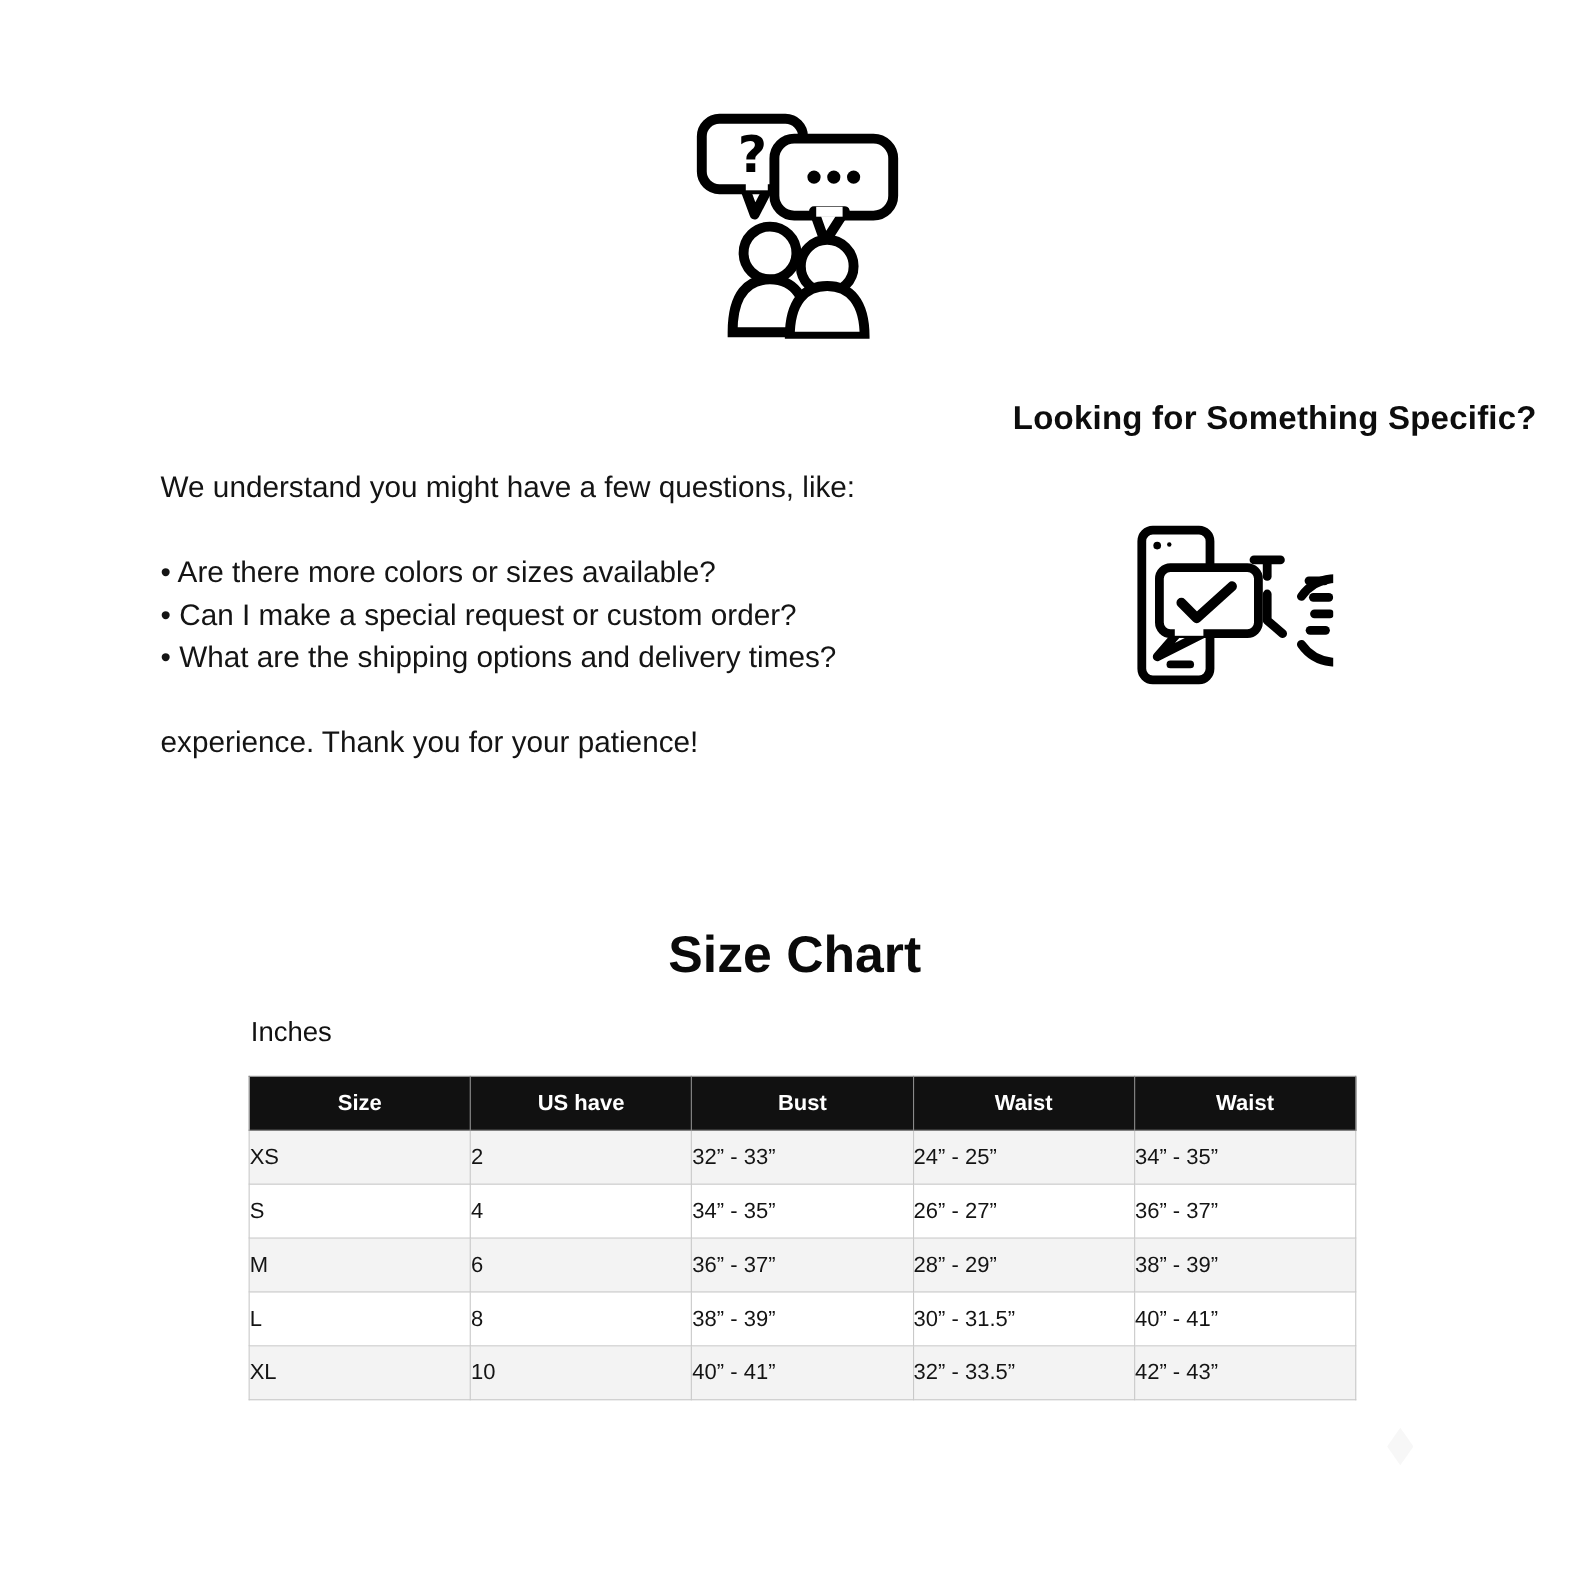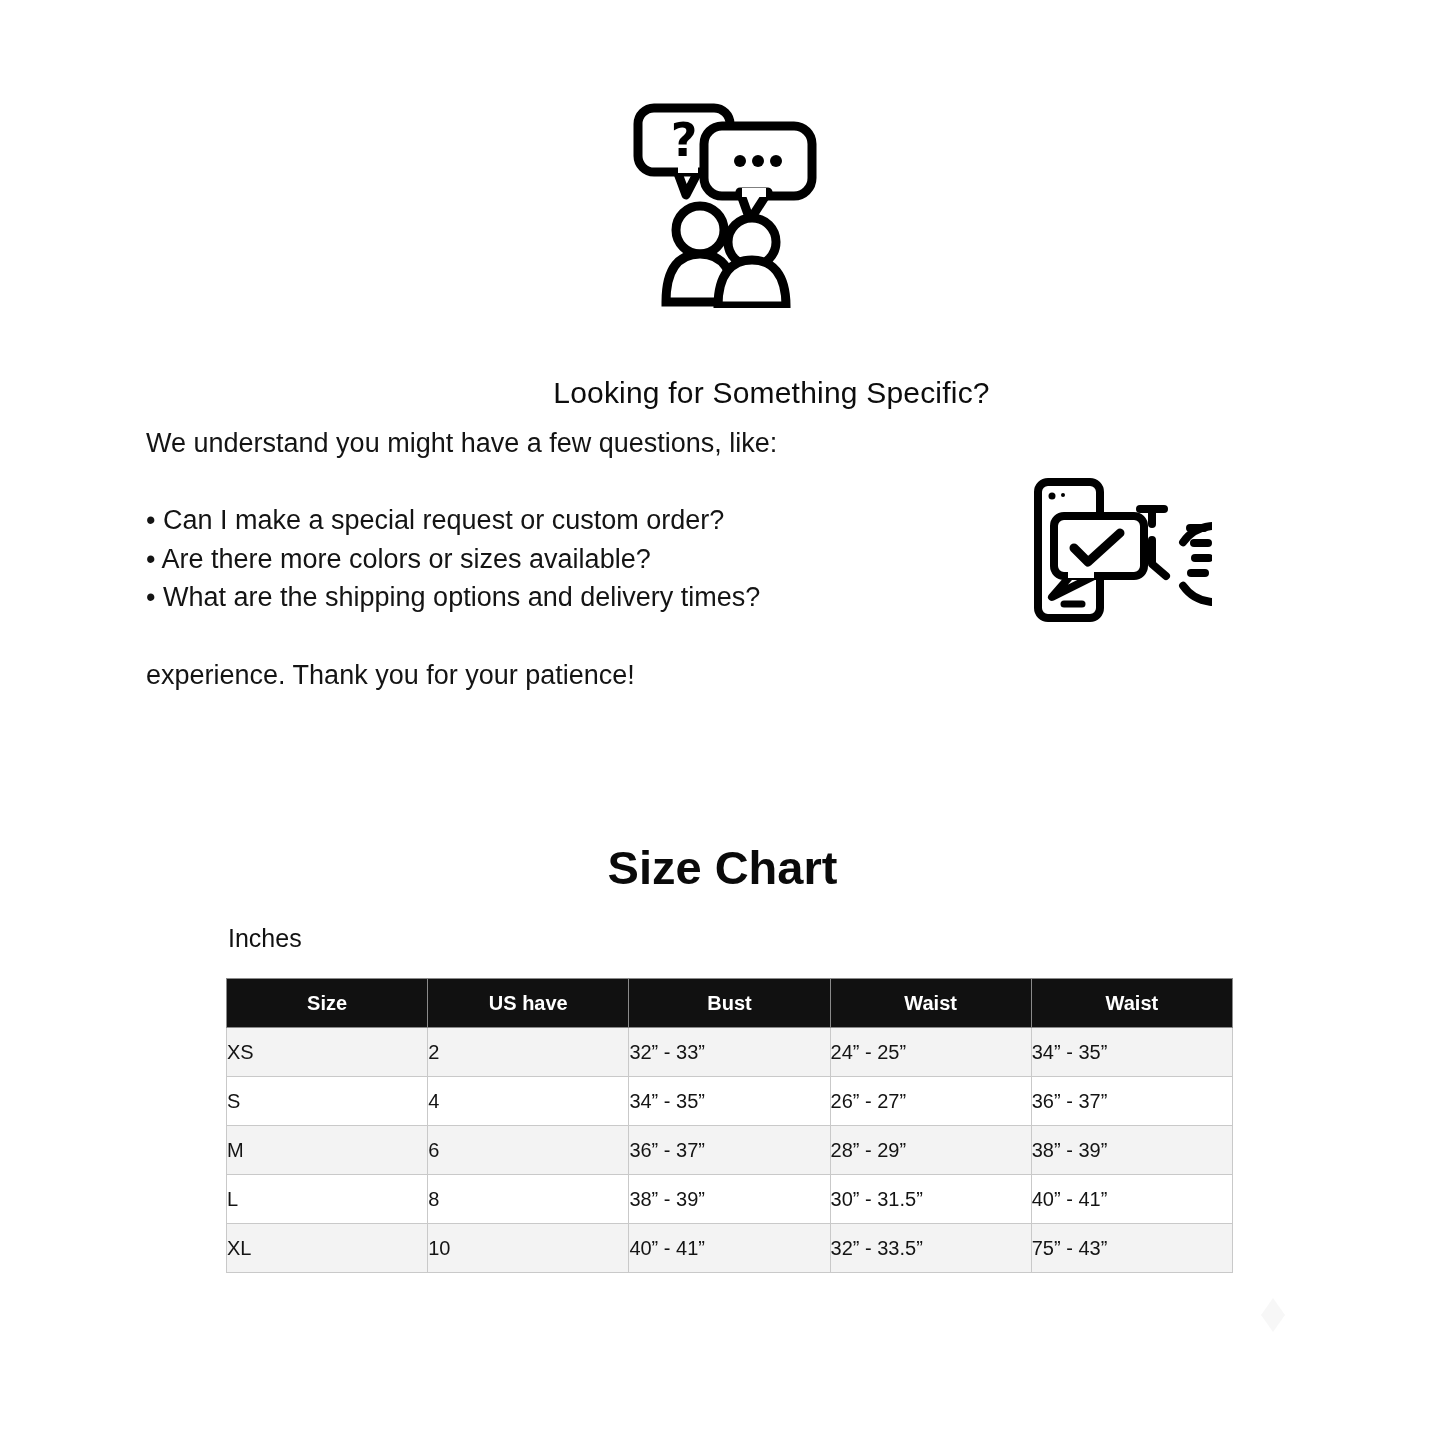--- a/index.html
+++ b/index.html
@@ -11,23 +11,23 @@
     color: #141414;
     overflow: hidden;
   }
   .abs { position: absolute; }
 
   
   .chat-icon { left: 628px; top: 100px; width: 196px; height: 208px; }
 
   
   .heading {
-    left: 146px; top: 376px; width: 1251px;
-    text-align: center;
-    font-size: 30px; font-weight: normal;
+    left: 146px; top: 364px; width: 1251px;
+    text-align: right;
+    font-size: 30px; font-weight: bold;
     letter-spacing: 0.2px;
     color: #0d0d0d;
   }
   .intro { left: 146px; top: 424px; font-size: 27px; line-height: 38px; }
   .bullets { left: 146px; top: 501px; font-size: 27px; line-height: 38.5px; }
   .bullets div { white-space: nowrap; }
   .outro { left: 146px; top: 656px; font-size: 27px; line-height: 38.5px; }
   .outro span { display: block; }
 
   
@@ -103,22 +103,22 @@
     <circle cx="124" cy="142" r="24"></circle>
     <path d="M90 206 C90 174 104 160 124 160 C144 160 158 174 158 206 Z"></path>
   </g>
 </svg>
 
 <div class="abs heading">Looking for Something Specific?</div>
 
 <div class="abs intro">We understand you might have a few questions, like:</div>
 
 <div class="abs bullets">
+  <div>• Are there more colors or sizes available?</div>
   <div>• Can I make a special request or custom order?</div>
-  <div>• Are there more colors or sizes available?</div>
   <div>• What are the shipping options and delivery times?</div>
 </div>
 
 <svg class="abs phone-icon" viewBox="0 0 202 150" aria-hidden="true">
   <g stroke="#000" fill="none" stroke-linecap="round">
 
     <rect x="28" y="6" width="62" height="136" rx="10" stroke-width="8" fill="#fff"></rect>
     <circle cx="42" cy="20" r="3.5" fill="#000" stroke="none"></circle>
     <circle cx="53" cy="19" r="2" fill="#000" stroke="none"></circle>
     <line x1="54" y1="128" x2="72" y2="128" stroke-width="7"></line>
@@ -187,18 +187,18 @@
       <td>8</td>
       <td>38” - 39”</td>
       <td>30” - 31.5”</td>
       <td>40” - 41”</td>
     </tr>
     <tr class="alt">
       <td>XL</td>
       <td>10</td>
       <td>40” - 41”</td>
       <td>32” - 33.5”</td>
-      <td>75” - 43”</td>
+      <td>42” - 43”</td>
     </tr>
   </tbody>
 </table>
 
 <div class="abs watermark"></div>
 
 </body></html>

